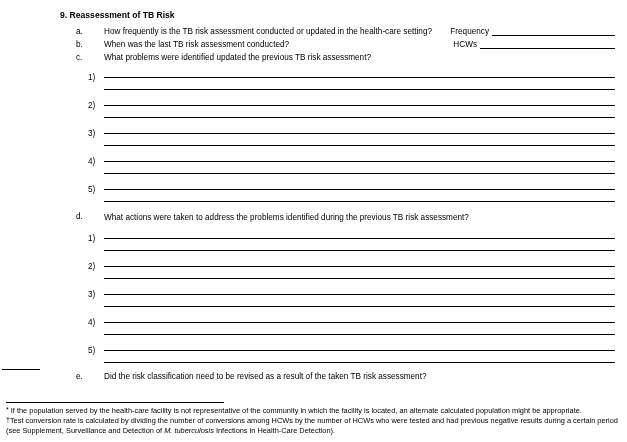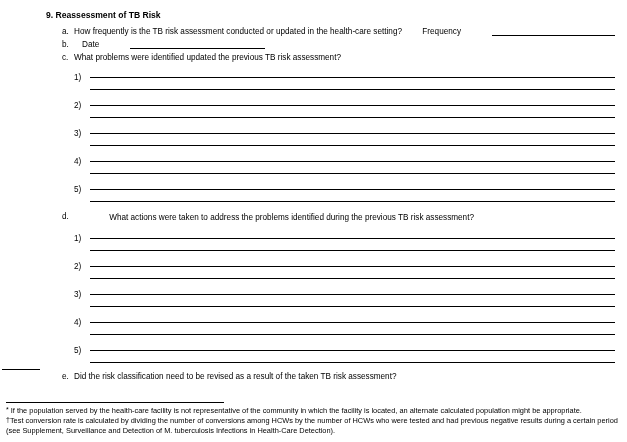--- a/index.html
+++ b/index.html
@@ -13,47 +13,47 @@
     font-family: "Liberation Sans", sans-serif;
     font-size: 8.2px;
     color: #000000;
     overflow: hidden;
   }
   .page {
     position: relative;
     width: 627px;
     height: 442px;
     box-sizing: border-box;
-    padding: 10px 12px 0 12px;
+    padding: 10px 12px 0 26px;
   }
   .section-title {
     font-weight: bold;
     font-size: 8.6px;
     margin-left: 34px;
     margin-bottom: 7px;
   }
   .qrow {
     display: flex;
     align-items: flex-start;
     margin-left: 50px;
     margin-bottom: 4px;
   }
   .qlabel {
     width: 12px;
     flex: none;
   }
   .qtext {
     flex: 1;
+    margin-left: 16px;
   }
   .right-field {
     display: flex;
     align-items: center;
     white-space: nowrap;
     margin-left: 8px;
-    gap: 28px;
   }
   .right-field .rf-label {
     margin-right: 3px;
   }
   .rule {
     display: inline-block;
     border-bottom: 1px solid #000;
     height: 8px;
   }
   .rule-w1 { width: 123px; }
@@ -85,21 +85,20 @@
   }
   .dtext {
     margin-left: 50px;
     margin-top: 10px;
     display: flex;
     align-items: flex-start;
   }
   .dtext .qtext {
     max-width: 400px;
     line-height: 1.35;
-    text-align: right;
   }
   .erow {
     display: flex;
     align-items: flex-start;
     margin-left: 50px;
     margin-top: 9px;
   }
   .lead-rule {
     position: absolute;
     left: 2px;
@@ -120,21 +119,21 @@
     width: 218px;
     margin-bottom: 3px;
   }
   .fn {
     margin-bottom: 1px;
   }
   .sym {
     font-size: 7px;
     vertical-align: top;
   }
-  .ital { }
+  .ital { font-style: italic; }
 </style>
 </head>
 <body>
 
 <div class="page">
 
   <div class="section-title">
     <span>9.</span>
     <span>Reassessment of TB Risk</span>
   </div>
@@ -143,22 +142,23 @@
     <span class="qlabel">a.</span>
     <span class="qtext">How frequently is the TB risk assessment conducted or updated in the health-care setting?</span>
     <span class="right-field">
       <span class="rf-label">Frequency</span>
       <span class="rule rule-w1"></span>
     </span>
   </div>
 
   <div class="qrow">
     <span class="qlabel">b.</span>
+    <span class="qtext">When was the last TB risk assessment conducted?</span>
     <span class="right-field">
-      <span class="rf-label">Date</span>
+      <span class="rf-label">HCWs</span>
       <span class="rule rule-w2"></span>
     </span>
   </div>
 
   <div class="qrow">
     <span class="qlabel">c.</span>
     <span class="qtext">What problems were identified updated the previous TB risk assessment?</span>
   </div>
 
   <div class="subq">

